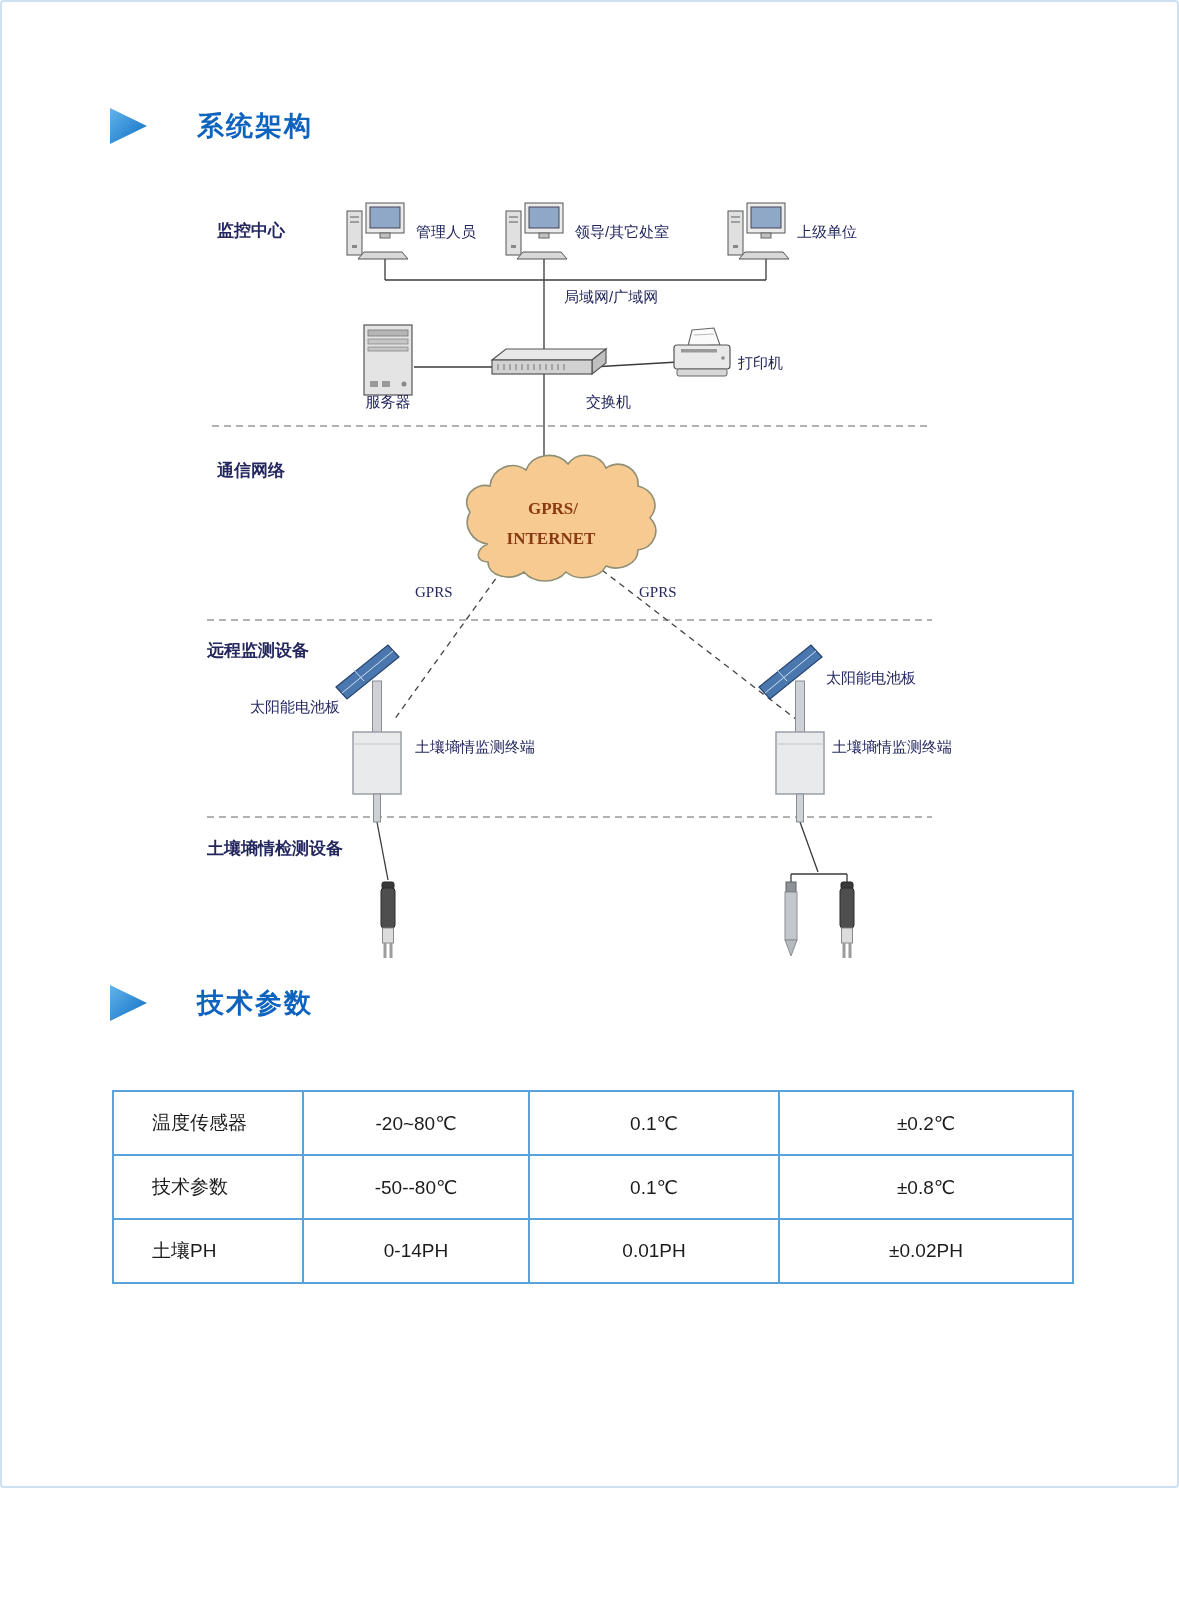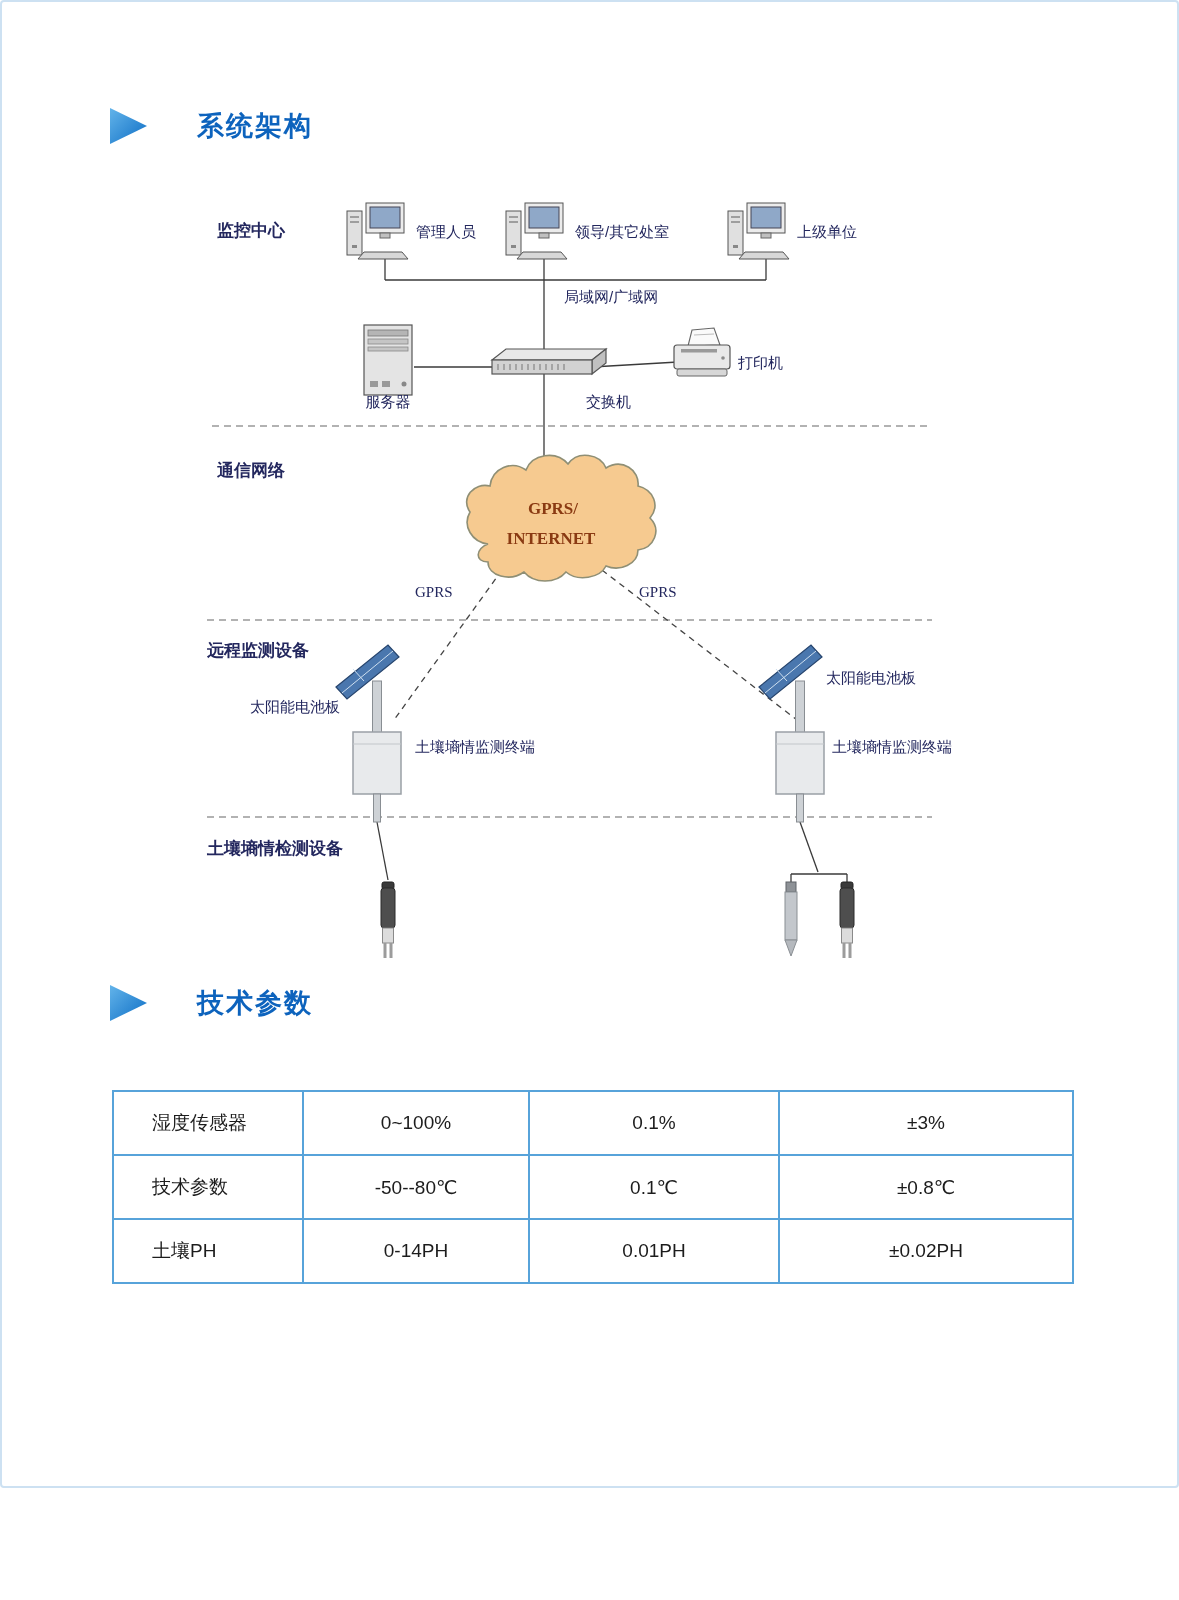--- a/index.html
+++ b/index.html
@@ -183,24 +183,24 @@
 
   <table class="params-table">
     <colgroup>
       <col style="width:190px">
         <col style="width:226px">
         <col style="width:250px">
         <col style="width:294px">
     </colgroup>
     <tbody>
       <tr>
-        <td class="cell-name">湿度传感器</td>
-        <td>0~100%</td>
-        <td>0.1%</td>
-        <td>±3%</td>
+        <td class="cell-name">温度传感器</td>
+        <td>-20~80℃</td>
+        <td>0.1℃</td>
+        <td>±0.2℃</td>
       </tr>
       <tr>
         <td class="cell-name">技术参数</td>
         <td>-50--80℃</td>
         <td>0.1℃</td>
         <td>±0.8℃</td>
       </tr>
       <tr>
         <td class="cell-name">土壤PH</td>
         <td>0-14PH</td>

